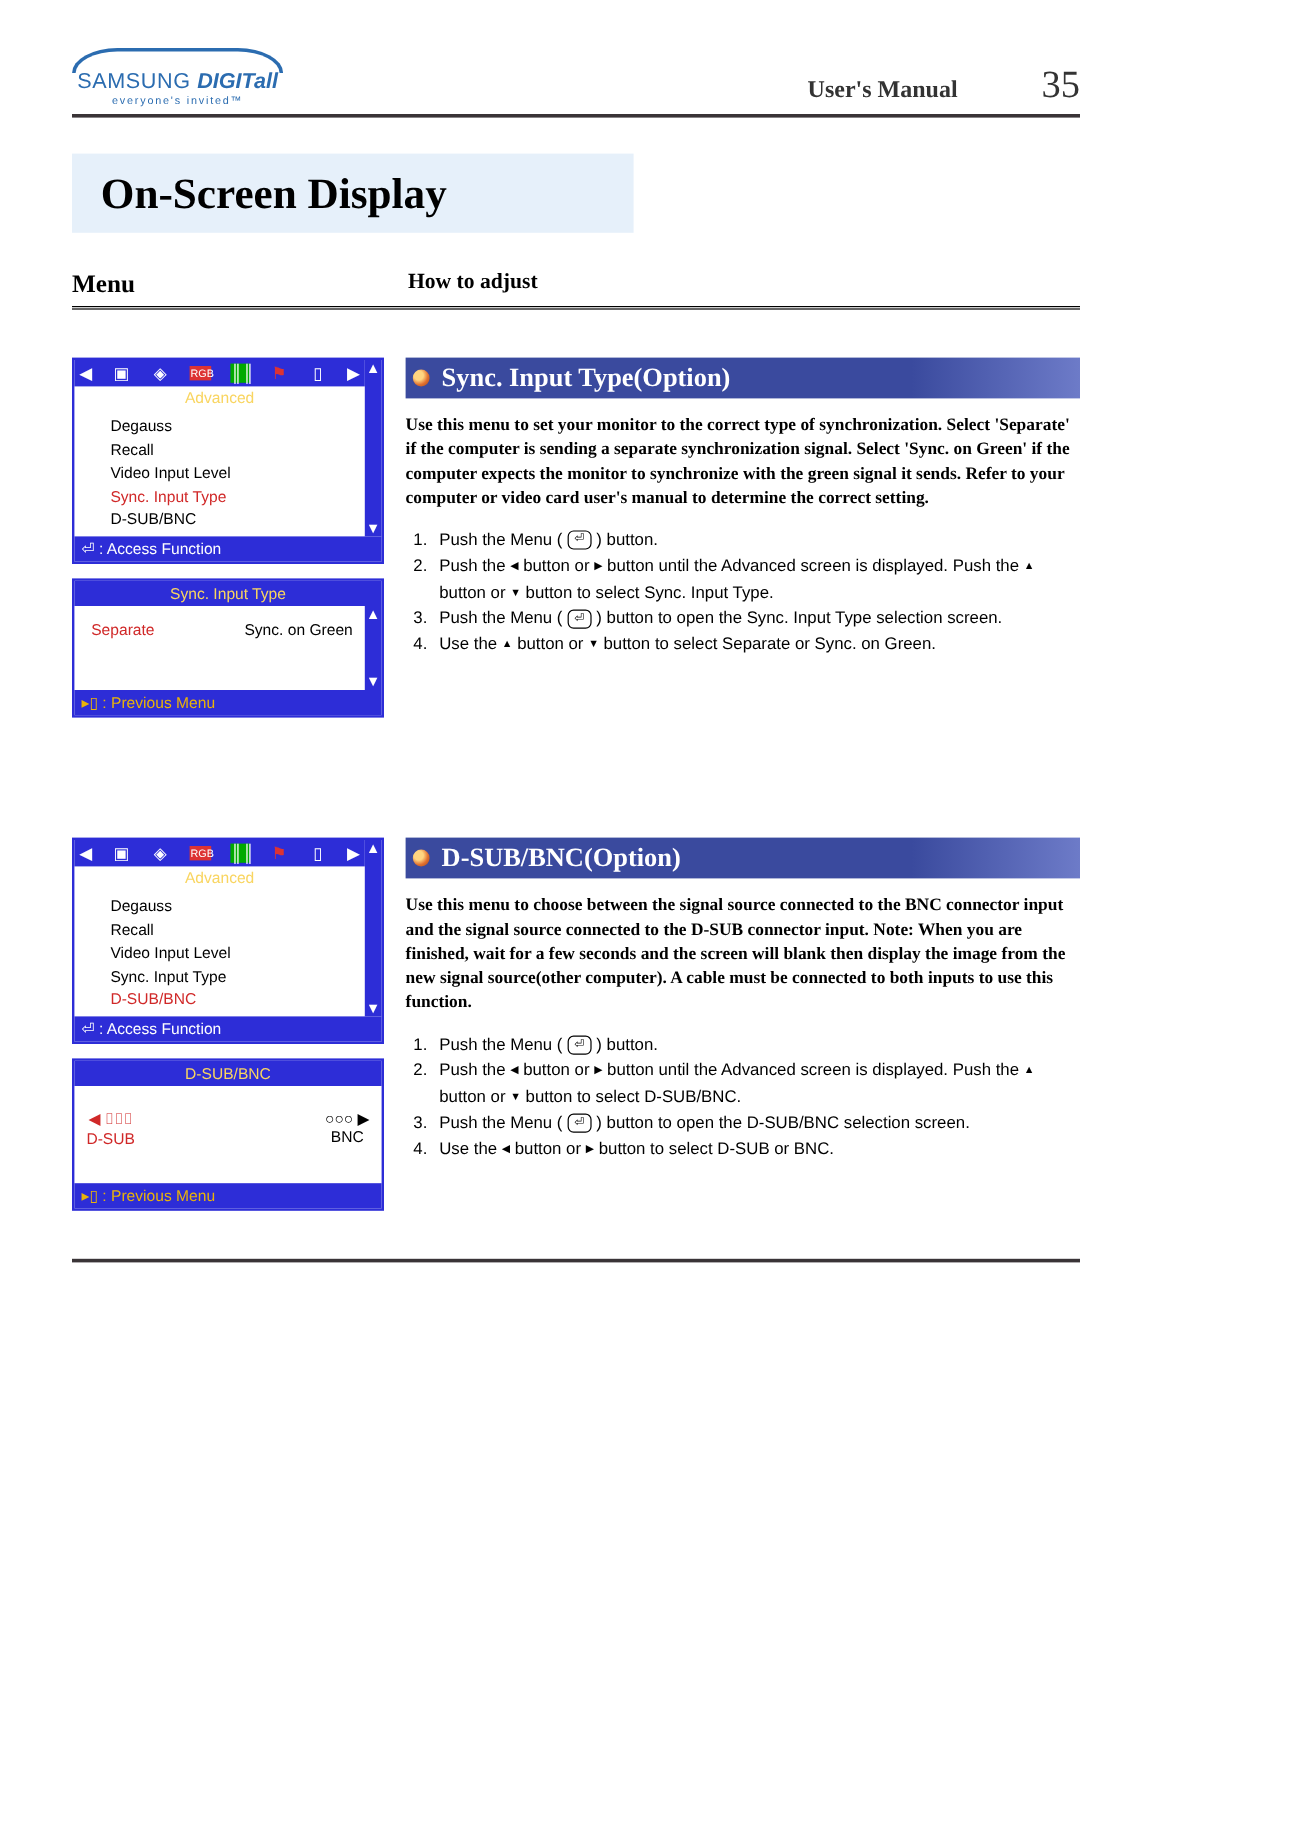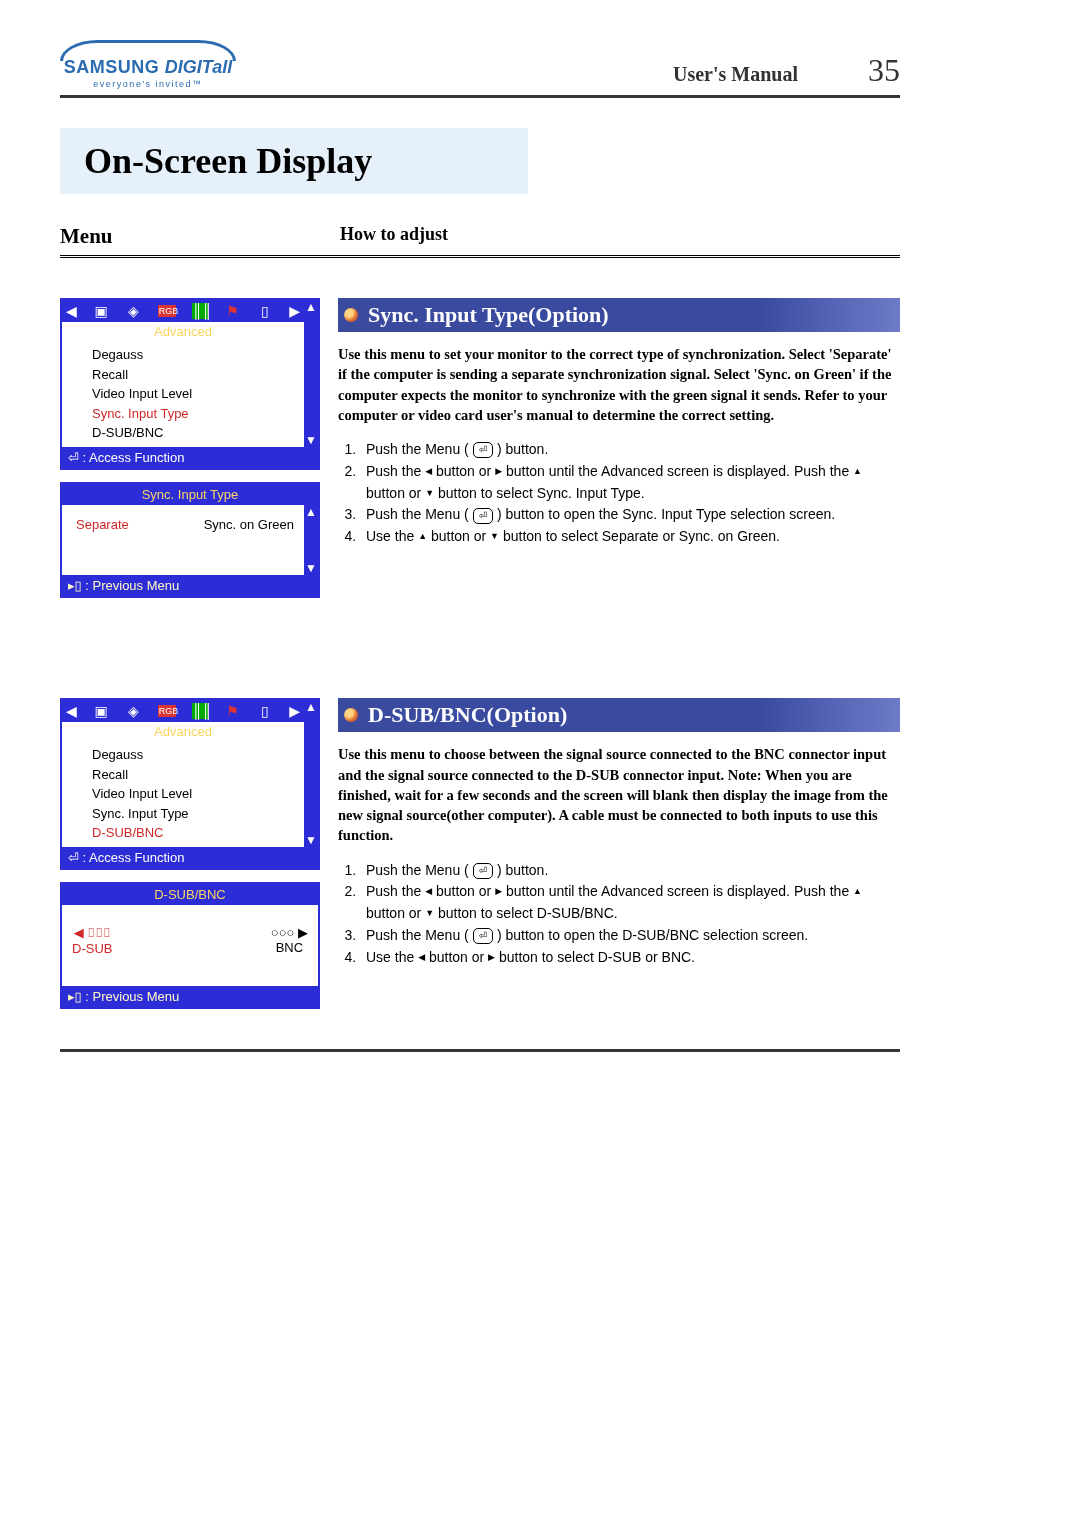--- a/index.html
+++ b/index.html
@@ -6,21 +6,21 @@
   font-family:"Times New Roman",serif;
   margin:0;
   padding:40px 60px;
   color:#000;
   background:#fff;
   width:960px;
   box-sizing:border-box;
 }
 .hdr{display:flex;justify-content:space-between;align-items:flex-end;margin-bottom:6px}
 .logo{display:flex;flex-direction:column;align-items:center;font-family:Arial,sans-serif}
-.logo-samsung{font-weight:bold;color:#2b6cb0;font-size:18px;letter-spacing:.5px}
+.logo-samsung{font-weight:normal;color:#2b6cb0;font-size:18px;letter-spacing:.5px}
 .logo-digitall{font-weight:bold;color:#2b6cb0;font-size:18px;font-style:italic}
 .logo-arc{border-top:3px solid #2b6cb0;border-left:3px solid #2b6cb0;border-right:3px solid #2b6cb0;border-radius:90px 90px 0 0/50px 50px 0 0;height:18px;width:170px;margin-bottom:-4px}
 .logo-tag{font-size:9px;color:#2b6cb0;letter-spacing:1.5px;margin-top:1px}
 .manual-title{font-size:20px;font-weight:bold;color:#333;margin-right:30px}
 .page-num{font-size:32px;color:#333}
 hr.rule{border:none;border-top:3px solid #3a3437;margin:3px 0 30px}
 .page-title-bar{background:#e6f0fa;padding:12px 24px;margin-bottom:30px;width:50%}
 .page-title{font-size:36px;font-weight:bold;margin:0}
 .two-col-head{display:flex;margin-bottom:6px}
 .col-menu-hd{width:280px;font-size:21px;font-weight:bold}
@@ -31,21 +31,21 @@
 .osd-box{border:2px solid #2d2dd7;background:#fff;font-size:13px}
 .osd-iconbar{background:#2d2dd7;color:#fff;display:flex;justify-content:space-between;align-items:center;padding:3px 4px;font-size:14px;position:relative}
 .osd-iconbar span{display:inline-block}
 .adv-tab{color:#f9d560;text-align:center;padding:2px 0;font-size:13px}
 .osd-items{padding:4px 10px 4px 30px;line-height:1.5;position:relative}
 .osd-items .hl{color:#d02828}
 .osd-access{background:#2d2dd7;color:#fff;padding:3px 6px;font-size:13px}
 .osd-title2{background:#2d2dd7;color:#f9d560;text-align:center;padding:3px 0;font-size:13px}
 .osd-body2{padding:10px 10px 40px 14px;line-height:1.6;display:flex;justify-content:space-between}
 .osd-body2b{padding:20px 10px 30px 10px;display:flex;justify-content:space-between;text-align:center}
-.osd-prev{background:#2d2dd7;color:#fef9c3;text-align:left;padding:3px 6px;font-size:13px}
+.osd-prev{background:#2d2dd7;color:#eab308;text-align:left;padding:3px 6px;font-size:13px}
 .scroll-arr{background:#2d2dd7;color:#fff;width:14px;display:flex;flex-direction:column;justify-content:space-between;align-items:center;font-size:12px}
 .content{flex:1}
 .option-hdr{background:linear-gradient(90deg,#3a4a9e 0%,#3a4a9e 75%,#6d7bc8 100%);color:#fff;font-size:22px;font-weight:bold;padding:4px 10px 4px 30px;position:relative;font-family:"Times New Roman",serif;margin-bottom:12px}
 .bullet{position:absolute;left:6px;top:10px;width:14px;height:14px;border-radius:50%;background:radial-gradient(circle at 35% 35%,#ffd580 0 30%,#e07030 60%,#a04810 100%)}
 .desc{font-size:14.5px;font-weight:bold;line-height:1.4;margin-bottom:14px;font-family:"Times New Roman",serif}
 ol.steps{font-family:Arial,sans-serif;font-size:14px;line-height:1.55;padding-left:22px;margin:0}
 ol.steps li{padding-left:6px}
 .tri{font-size:9px;vertical-align:middle}
 .enter-icon{display:inline-block;border:1px solid #000;border-radius:5px;padding:0 5px;font-size:10px;line-height:14px;vertical-align:middle;font-family:Arial}
 .ic{display:inline-block;width:16px;text-align:center}

